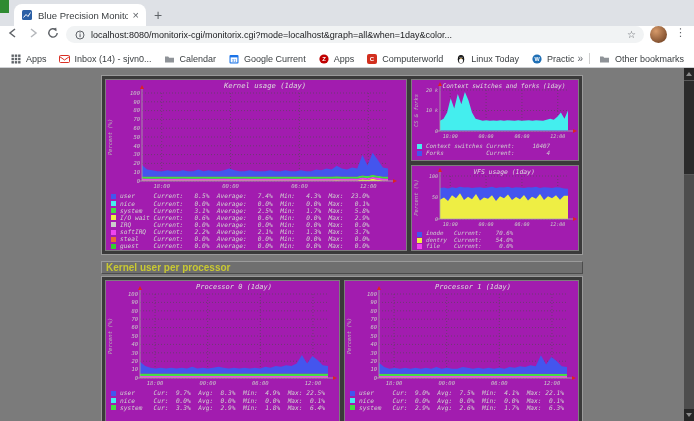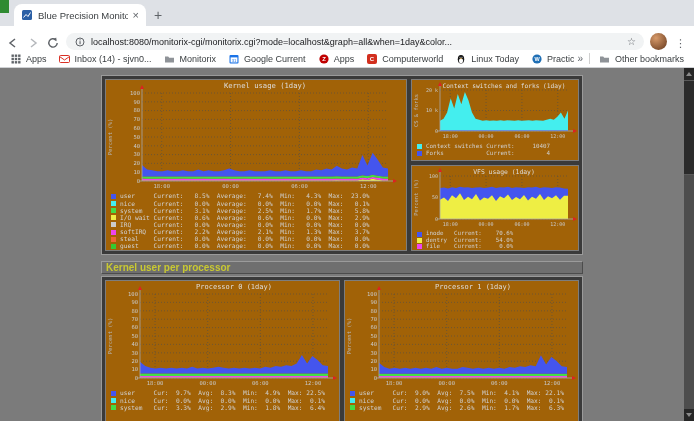--- a/index.html
+++ b/index.html
@@ -7,21 +7,21 @@
 
   
   .tabstrip{height:26px;background:#dee1e6;position:relative;display:flex;align-items:flex-end;padding-left:14px;box-sizing:border-box;}
   .corner-artifact{position:absolute;left:0;top:0;width:9px;height:13px;background:#2f8b32;}
   .tab{width:132px;height:22px;background:#ffffff;border-radius:8px 8px 0 0;display:flex;align-items:center;gap:5px;padding:0 7px;box-sizing:border-box;}
   .tab-title{flex:1;font-size:9.5px;color:#3c4043;white-space:nowrap;overflow:hidden;}
   .tab-close{font-size:11px;color:#5f6368;line-height:1;}
   .bm-ic,.tb-ic{display:inline-flex;width:12px;height:12px;align-items:center;justify-content:center;flex:0 0 auto;}
   .newtab{width:24px;height:20px;display:flex;align-items:center;justify-content:center;color:#5f6368;font-size:14px;margin-bottom:1px;}
 
-  .toolbar{height:24px;background:#fff;display:flex;align-items:flex-end;gap:6px;padding:0 6px;}
+  .toolbar{height:24px;background:#fff;display:flex;align-items:flex-start;gap:6px;padding:0 6px;}
   .navbtn{width:14px;height:14px;display:flex;align-items:center;justify-content:center;}
   .omnibox{flex:1;height:17px;background:#f1f3f4;border-radius:9px;display:flex;align-items:center;gap:5px;padding:0 8px;min-width:0;}
   .url{font-size:9px;color:#202124;white-space:nowrap;overflow:hidden;text-overflow:ellipsis;flex:1;}
   .star{color:#5f6368;font-size:10px;line-height:1;}
   .avatar{width:17px;height:17px;border-radius:50%;background:radial-gradient(circle at 35% 30%,#d79a6a,#7a4a2a 80%);flex:0 0 auto;}
   .menu-dots{color:#5f6368;font-size:11px;padding:0 2px;}
 
   .bookmarks{height:18px;background:#fff;border-bottom:1px solid #cfd1d4;display:flex;align-items:center;padding:0 4px;font-size:9px;color:#3c4043;box-sizing:border-box;}
   .bm-left{display:flex;flex:1;min-width:0;overflow:hidden;}
   .bm-right{display:flex;align-items:center;}
@@ -30,21 +30,21 @@
   .bm-sep{width:1px;height:11px;background:#d0d0d0;margin:0 3px;}
   .chevron{color:#5f6368;font-size:10px;padding:0 3px;}
 
   
   .page{position:relative;height:353px;background:#7b7b7b;overflow:hidden;}
   .content{width:482px;margin-left:101px;padding-top:5px;box-sizing:border-box;}
   .section-header{box-sizing:border-box;width:482px;height:13px;line-height:12px;background:#6f6f6f;border:1px solid;border-color:#9b9b9b #4c4c4c #4c4c4c #9b9b9b;color:#c8c832;font-weight:bold;font-size:10px;padding-left:4px;margin-top:6px;}
   .section-header:first-child{margin-top:0;}
   .chart-box{background:#3a3a3a;border:1px solid #9a9a9a;padding:3px;display:flex;gap:4px;margin-top:2px;box-sizing:border-box;width:482px;}
   .right-col{display:flex;flex-direction:column;gap:4px;}
-  .panel{background:#a16207;border:1px solid #7d7d7d;box-sizing:border-box;overflow:hidden;}
+  .panel{background:#a21caf;border:1px solid #7d7d7d;box-sizing:border-box;overflow:hidden;font-style:italic;}
   .panel.main{width:302px;height:172px;}
   .panel.cs{width:168px;height:82px;}
   .panel.vfs{width:168px;height:86px;}
   .panel.proc{width:235px;height:160px;}
   .panel svg{display:block;}
   .legend{padding:1px 0 0 5px;}
   .lrow{display:flex;align-items:center;}
   .sq{width:5px;height:5px;margin-right:4px;flex:0 0 auto;}
   .ltxt{font-family:"DejaVu Sans Mono",monospace;color:#d0d0d0;white-space:pre;line-height:1;}
 
@@ -141,21 +141,21 @@
             </svg>
           </span>
           <span class="bm-label">Inbox (14) - sjvn0...</span>
         </div>
         <div class="bm">
           <span class="bm-ic">
             <svg width="11" height="10">
               <path d="M1 2.5 h3.2 l1 1.2 h4.8 v4.8 h-9 z" fill="#8f9398"></path>
             </svg>
           </span>
-          <span class="bm-label">Monitorix</span>
+          <span class="bm-label">Calendar</span>
         </div>
         <div class="bm">
           <span class="bm-ic">
             <svg width="10" height="10">
               <rect x="0.5" y="1" width="9" height="8.5" rx="1" fill="#1a73e8"></rect>
               <rect x="1.6" y="3.4" width="6.8" height="5" fill="#fff"></rect>
               <text x="5" y="7.6" font-size="4.2" fill="#1a73e8" text-anchor="middle" font-family="Liberation Sans,sans-serif">31</text>
             </svg>
           </span>
           <span class="bm-label">Google Current</span>

